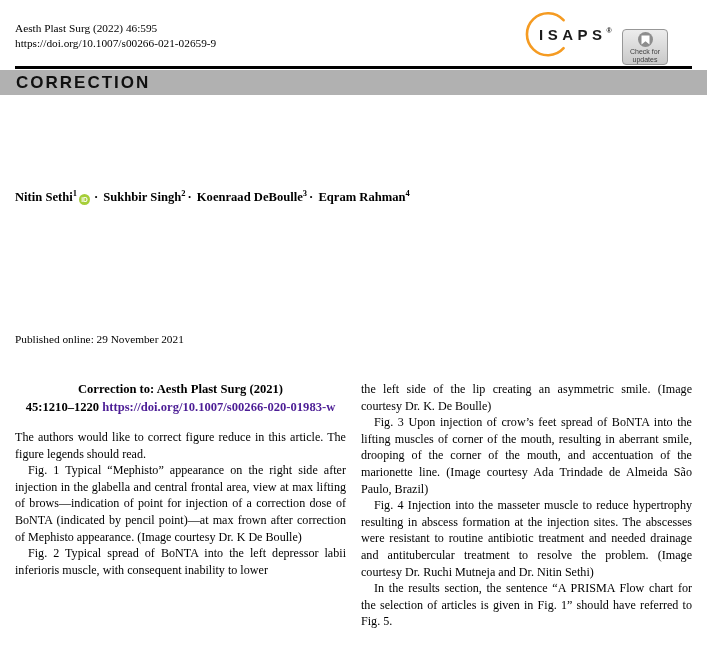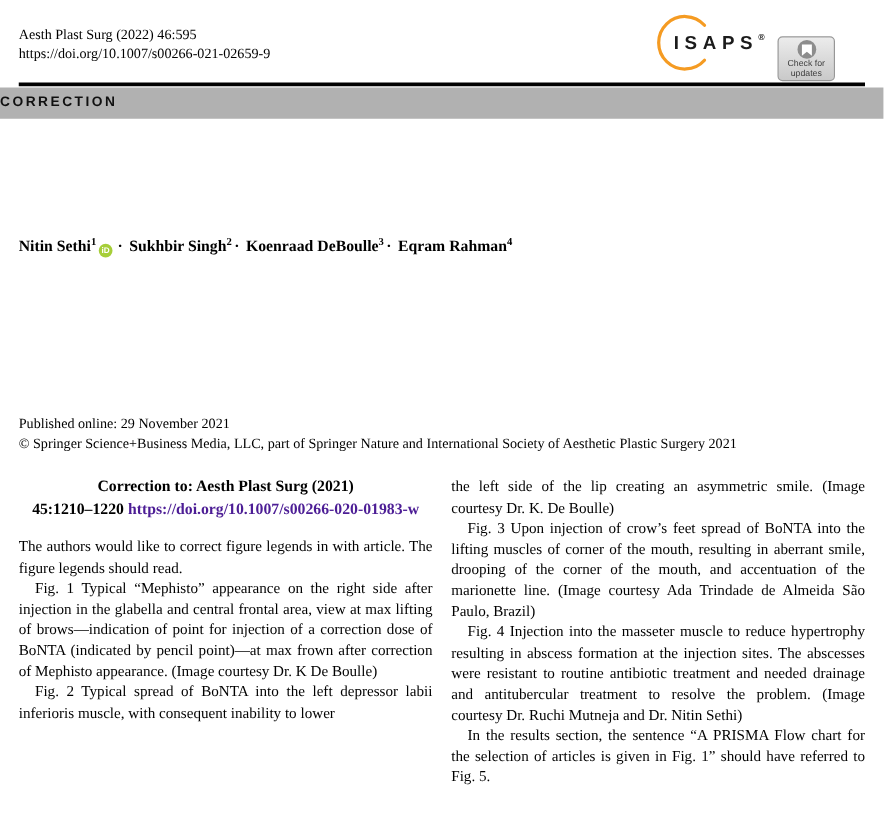--- a/index.html
+++ b/index.html
@@ -33,22 +33,22 @@
   .badge-text {
     font-family:"Liberation Sans", sans-serif; font-size:7px; line-height:8px;
     color:#3d3d3d; text-align:center; margin-top:1px;
   }
 
   .rule-black { position:absolute; left:15px; top:66px; width:677px; height:2.5px; background:#000; }
   .section-bar {
     position:absolute; left:0; top:70px; width:707px; height:25px; background:#b1b1b1;
   }
   .section-label {
-    font-family:"Liberation Sans", sans-serif; font-weight:bold; font-size:11px;
-    letter-spacing:2px; color:#101010; line-height:25px; 
+    font-family:"Liberation Sans", sans-serif; font-weight:bold; font-size:17px;
+    letter-spacing:2px; color:#101010; line-height:25px; padding-left:16px;
   }
 
   
   .title {
     position:absolute; left:15px; top:124px; width:660px;
     font-size:17.6px; font-weight:bold; line-height:25.5px;
   }
   .authors { position:absolute; left:15px; top:188px; width:660px; font-size:12.6px; font-weight:bold; }
   .authors sup { font-size:8.5px; }
   .orcid-badge {
@@ -114,29 +114,28 @@
 
   <div class="authors">
     <span><span>Nitin Sethi</span><sup>1</sup></span><span class="orcid-badge"><span>iD</span></span><span class="sep">·</span>
     <span><span>Sukhbir Singh</span><sup>2</sup></span><span class="sep">·</span>
     <span><span>Koenraad DeBoulle</span><sup>3</sup></span><span class="sep">·</span>
     <span><span>Eqram Rahman</span><sup>4</sup></span>
   </div>
 
   <div class="pubinfo">
     <div>Published online: 29 November 2021</div>
-    <div>© Springer Science+Business Media, LLC, part of Springer Nature and International Society of Aesthetic Plastic Surgery 2021</div>
   </div>
 
   <div class="col col-left">
     <div class="col-heading">
       <div><span>Correction to: Aesth Plast Surg (2021)</span></div>
       <div><span>45:1210–1220 </span><a class="doi-link">https://doi.org/10.1007/s00266-020-01983-w</a></div>
     </div>
-    <p>The authors would like to correct figure legends in with article. The figure legends should read.</p>
+    <p>The authors would like to correct figure reduce in this article. The figure legends should read.</p>
     <p class="ind">Fig. 1 Typical “Mephisto” appearance on the right side after injection in the glabella and central frontal area, view at max lifting of brows—indication of point for injection of a correction dose of BoNTA (indicated by pencil point)—at max frown after correction of Mephisto appearance. (Image courtesy Dr. K De Boulle)</p>
     <p class="ind">Fig. 2 Typical spread of BoNTA into the left depressor labii inferioris muscle, with consequent inability to lower</p>
   </div>
 
   <div class="col col-right">
     <p>the left side of the lip creating an asymmetric smile. (Image courtesy Dr. K. De Boulle)</p>
     <p class="ind">Fig. 3 Upon injection of crow’s feet spread of BoNTA into the lifting muscles of corner of the mouth, resulting in aberrant smile, drooping of the corner of the mouth, and accentuation of the marionette line. (Image courtesy Ada Trindade de Almeida São Paulo, Brazil)</p>
     <p class="ind">Fig. 4 Injection into the masseter muscle to reduce hypertrophy resulting in abscess formation at the injection sites. The abscesses were resistant to routine antibiotic treatment and needed drainage and antitubercular treatment to resolve the problem. (Image courtesy Dr. Ruchi Mutneja and Dr. Nitin Sethi)</p>
     <p class="ind">In the results section, the sentence “A PRISMA Flow chart for the selection of articles is given in Fig. 1” should have referred to Fig. 5.</p>
   </div>

